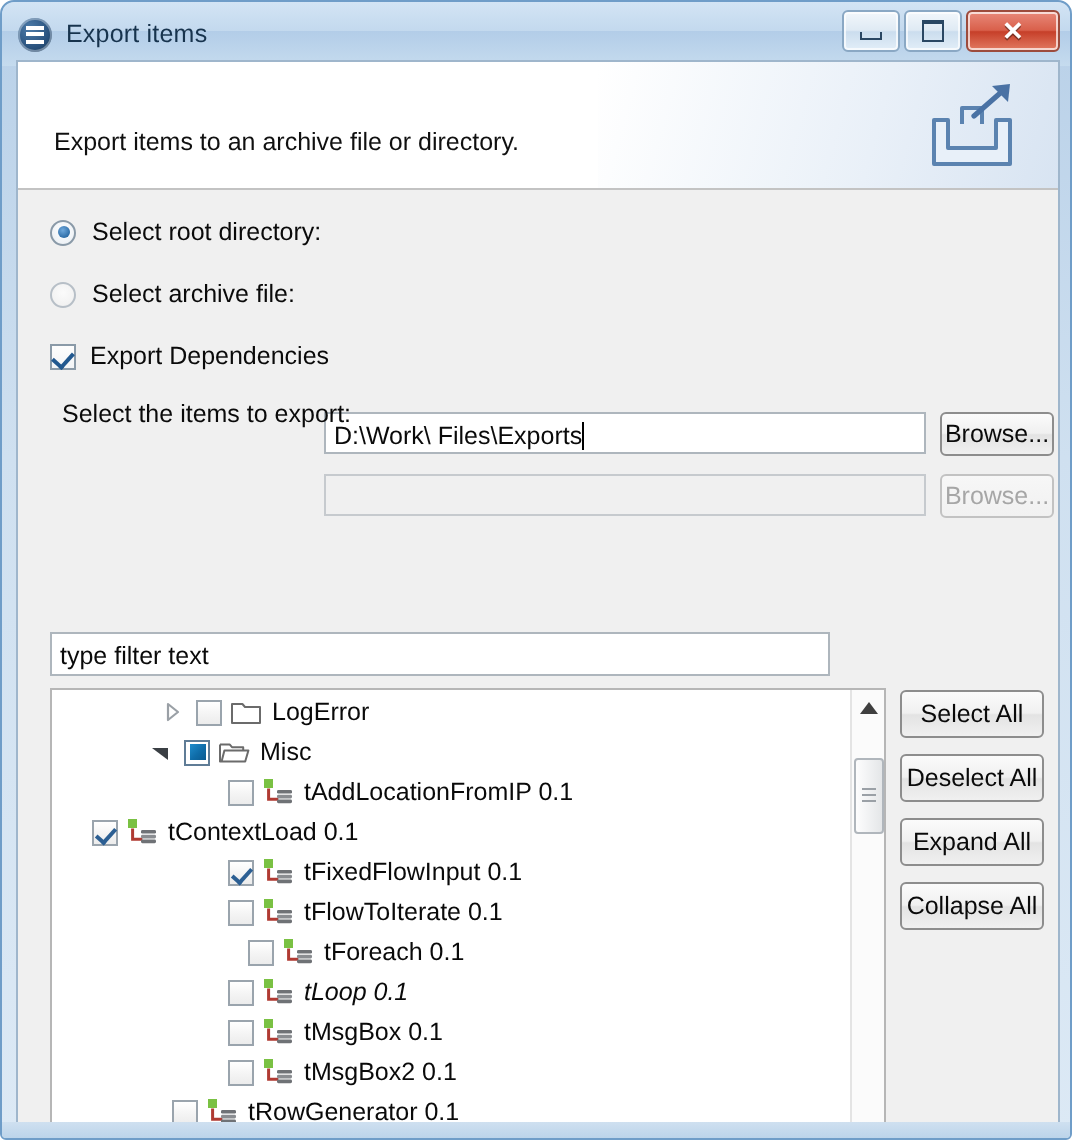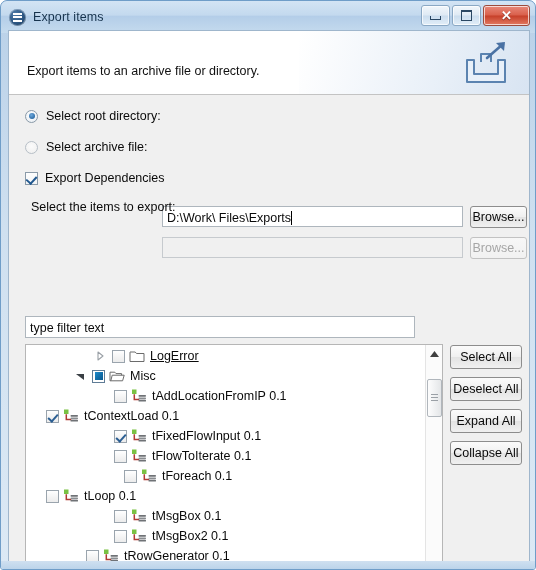--- a/index.html
+++ b/index.html
@@ -400,21 +400,21 @@
       </div>
 
       <div class="row-label" style="position:absolute;left:22px;top:105px;">Select the items to export:</div>
 
       <div class="textfield" style="position:absolute;left:16px;top:221px;width:390px;height:22px;">
         <span>type filter text</span>
       </div>
 
       <div id="tree-wrap">
         <div id="tree-list">
-            <div class="tnode" style="padding-left: 66px; text-decoration: underline;">
+            <div class="tnode" style="padding-left: 52px;">
               <span class="twist">
                 <svg width="9" height="10" viewBox="0 0 9 10">
                   <path d="M2 1 L7 5 L2 9 Z" fill="none" stroke="#9aa0a6" stroke-width="1.1" stroke-linejoin="round"></path>
                 </svg>
               </span>
               <span class="cbox tree" style="margin-left: 4px;"></span>
               <span class="folder-icon"><svg width="16" height="14" viewBox="0 0 16 14">
                   <path d="M1 3.5 L1 12.5 L15 12.5 L15 4.5 L7.5 4.5 L6.2 3.0 L1 3.0 Z" fill="#ffffff" stroke="#6b6b6b" stroke-width="1" stroke-linejoin="round"></path>
                 </svg></span>
               <span class="label">LogError</span>
@@ -485,21 +485,21 @@
               <span class="cbox tree" style="margin-left: 4px;"></span>
               <span class="comp-icon"><svg width="16" height="15" viewBox="0 0 16 15">
                   <rect x="1" y="0.5" width="4.5" height="4.5" fill="#7ac143"></rect>
                   <path d="M3.3 5.2 L3.3 10.6 L8.2 10.6" fill="none" stroke="#b03a32" stroke-width="1.5"></path>
                   <rect x="7.5" y="6" width="7.5" height="1.8" rx="0.7" fill="#6f7276"></rect>
                   <rect x="7.5" y="8.4" width="7.5" height="1.8" rx="0.7" fill="#8a8d91"></rect>
                   <rect x="7.5" y="10.8" width="7.5" height="1.8" rx="0.7" fill="#6f7276"></rect>
                 </svg></span>
               <span class="label">tForeach 0.1</span>
             </div>
-            <div class="tnode" style="">
+            <div class="tnode" style="padding-left: 68px; font-style: italic;">
               <span class="twist"></span>
               <span class="cbox tree" style="margin-left: 4px;"></span>
               <span class="comp-icon"><svg width="16" height="15" viewBox="0 0 16 15">
                   <rect x="1" y="0.5" width="4.5" height="4.5" fill="#7ac143"></rect>
                   <path d="M3.3 5.2 L3.3 10.6 L8.2 10.6" fill="none" stroke="#b03a32" stroke-width="1.5"></path>
                   <rect x="7.5" y="6" width="7.5" height="1.8" rx="0.7" fill="#6f7276"></rect>
                   <rect x="7.5" y="8.4" width="7.5" height="1.8" rx="0.7" fill="#8a8d91"></rect>
                   <rect x="7.5" y="10.8" width="7.5" height="1.8" rx="0.7" fill="#6f7276"></rect>
                 </svg></span>
               <span class="label">tLoop 0.1</span>

